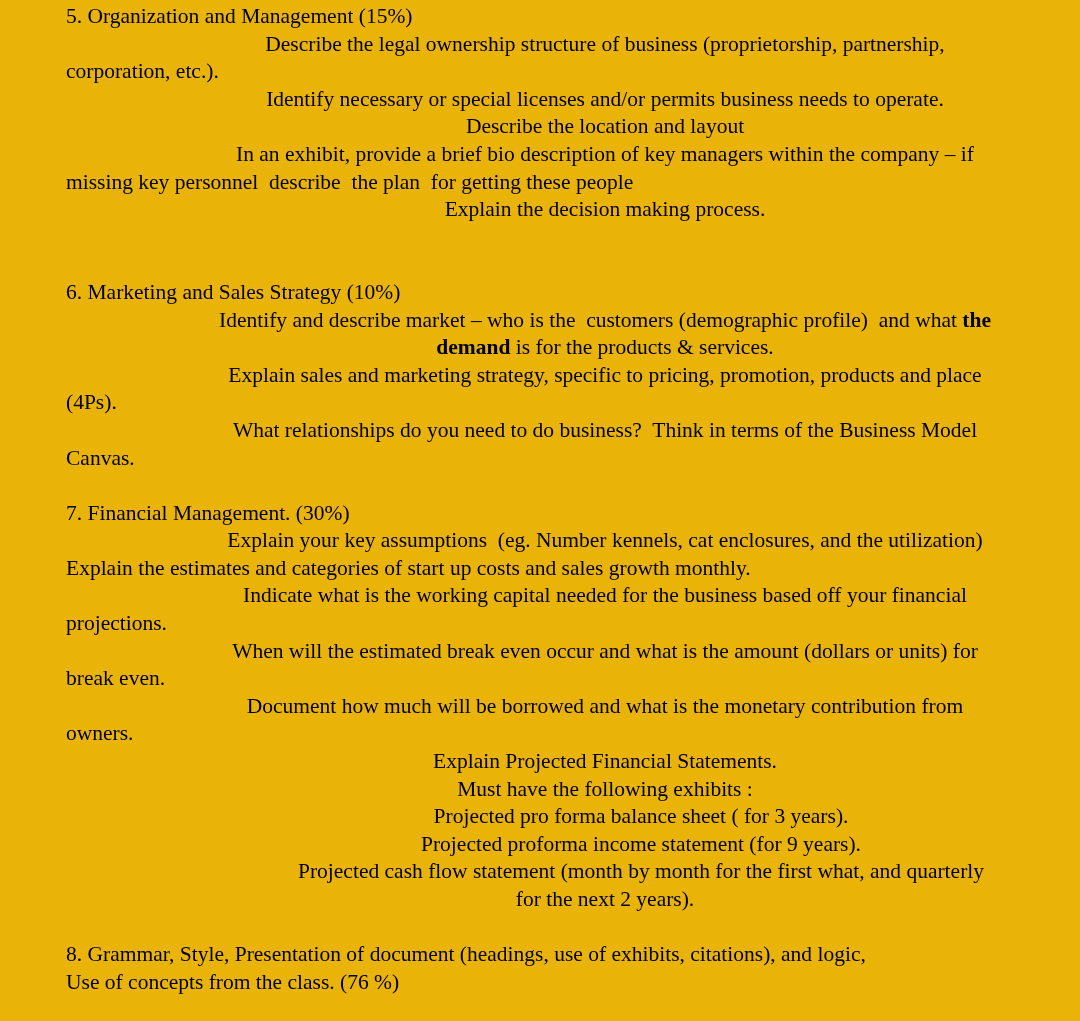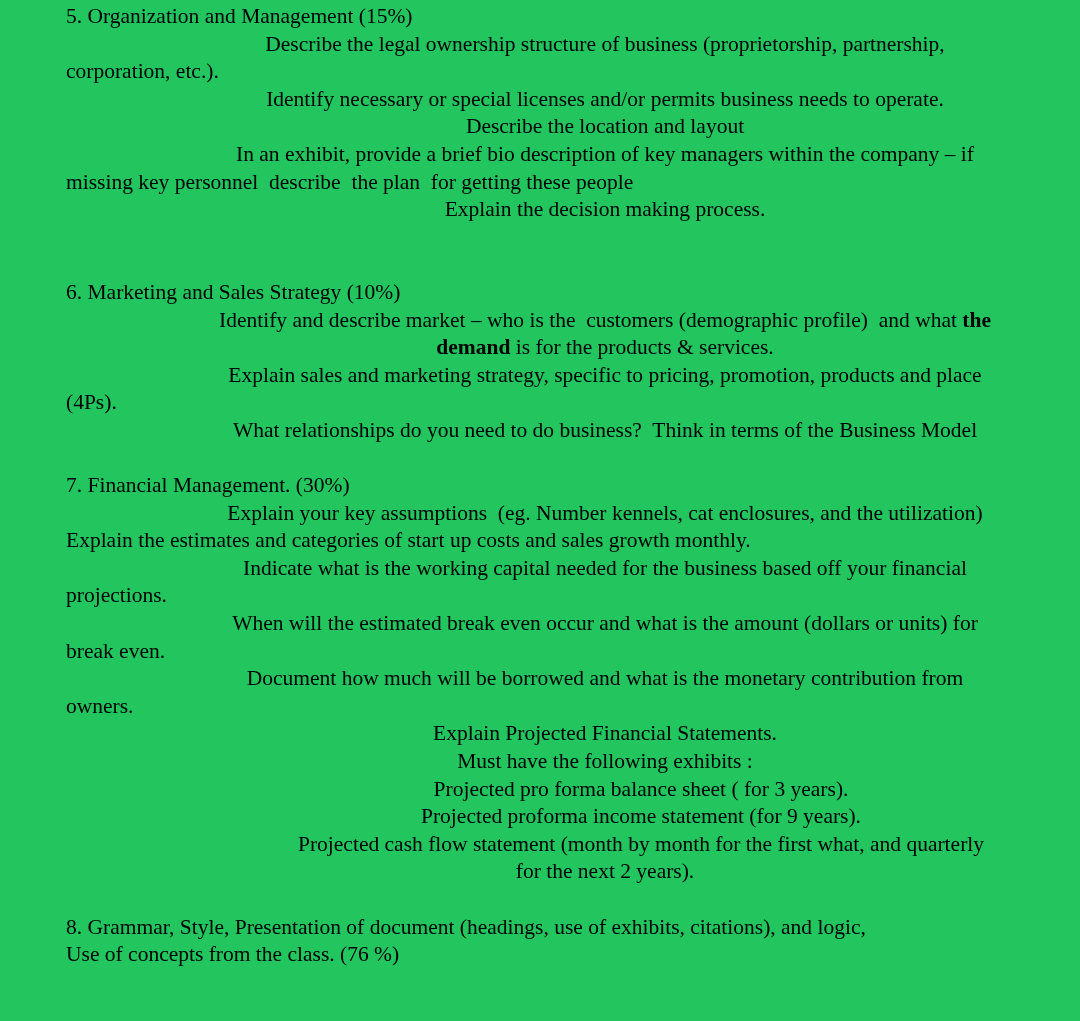--- a/index.html
+++ b/index.html
@@ -4,21 +4,21 @@
 <style>
   html, body {
     margin: 0;
     padding: 0;
     background: #ffffff;
   }
   .page {
     position: relative;
     width: 1080px;
     height: 1021px;
-    background: #22c55e;
+    background: #eab308;
     box-sizing: border-box;
     padding: 3px 10px 0 66px;
     overflow: hidden;
   }
   .doc-text {
     font-family: "Liberation Serif", "DejaVu Serif", serif;
     font-size: 21.5px;
     line-height: 27.6px;
     color: #000000;
   }
@@ -44,20 +44,21 @@
       <div class="line indent-0"><span>missing key personnel  describe  the plan  for getting these people</span></div>
       <div class="line indent-1"><span>Explain the decision making process.</span></div>
       <div class="line indent-0">&nbsp;</div>
       <div class="line indent-0">&nbsp;</div>
       <div class="line indent-0"><span>6. Marketing and Sales Strategy (10%)</span></div>
       <div class="line indent-1"><span>Identify and describe market – who is the  customers (demographic profile)  and what </span><span class="bold">the</span></div>
       <div class="line indent-1"><span class="bold">demand</span><span> is for the products &amp; services.</span></div>
       <div class="line indent-1"><span>Explain sales and marketing strategy, specific to pricing, promotion, products and place</span></div>
       <div class="line indent-0"><span>(4Ps).</span></div>
       <div class="line indent-1"><span>What relationships do you need to do business?  Think in terms of the Business Model</span></div>
+      <div class="line indent-0"><span>Canvas.</span></div>
       <div class="line indent-0">&nbsp;</div>
       <div class="line indent-0"><span>7. Financial Management. (30%)</span></div>
       <div class="line indent-1"><span>Explain your key assumptions  (eg. Number kennels, cat enclosures, and the utilization)</span></div>
       <div class="line indent-0"><span>Explain the estimates and categories of start up costs and sales growth monthly.</span></div>
       <div class="line indent-1"><span>Indicate what is the working capital needed for the business based off your financial</span></div>
       <div class="line indent-0"><span>projections.</span></div>
       <div class="line indent-1"><span>When will the estimated break even occur and what is the amount (dollars or units) for</span></div>
       <div class="line indent-0"><span>break even.</span></div>
       <div class="line indent-1"><span>Document how much will be borrowed and what is the monetary contribution from</span></div>
       <div class="line indent-0"><span>owners.</span></div>

